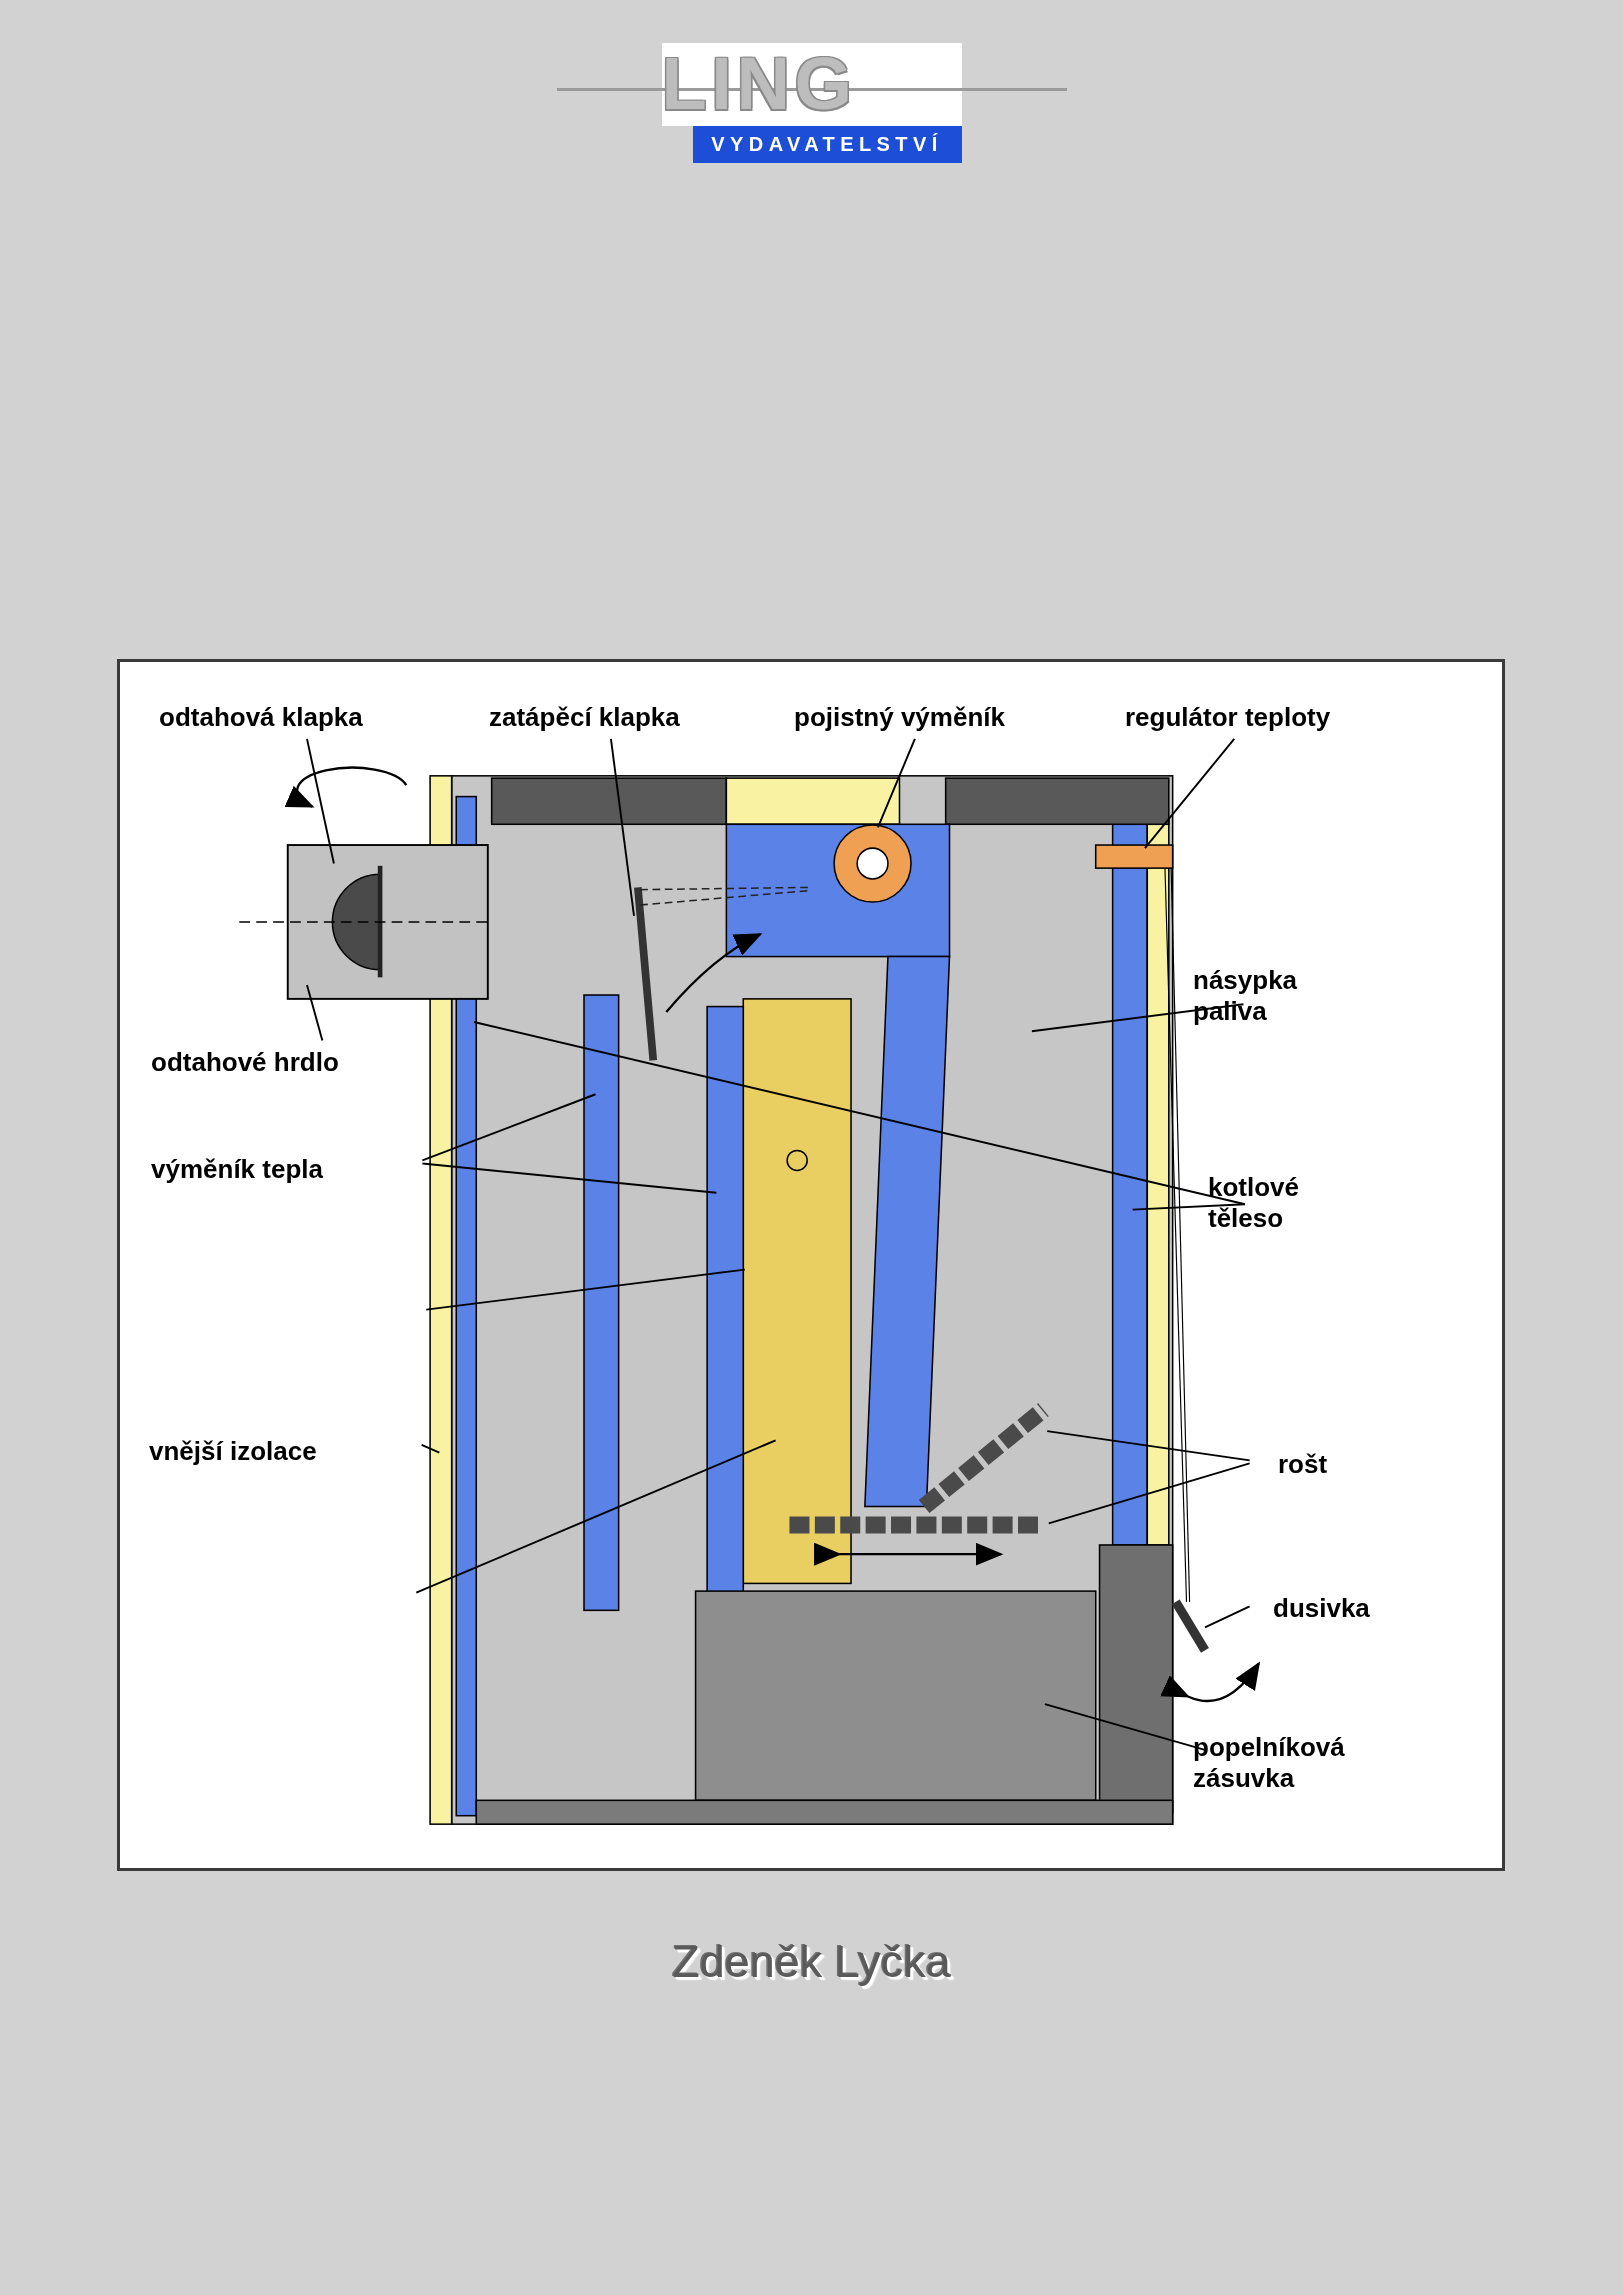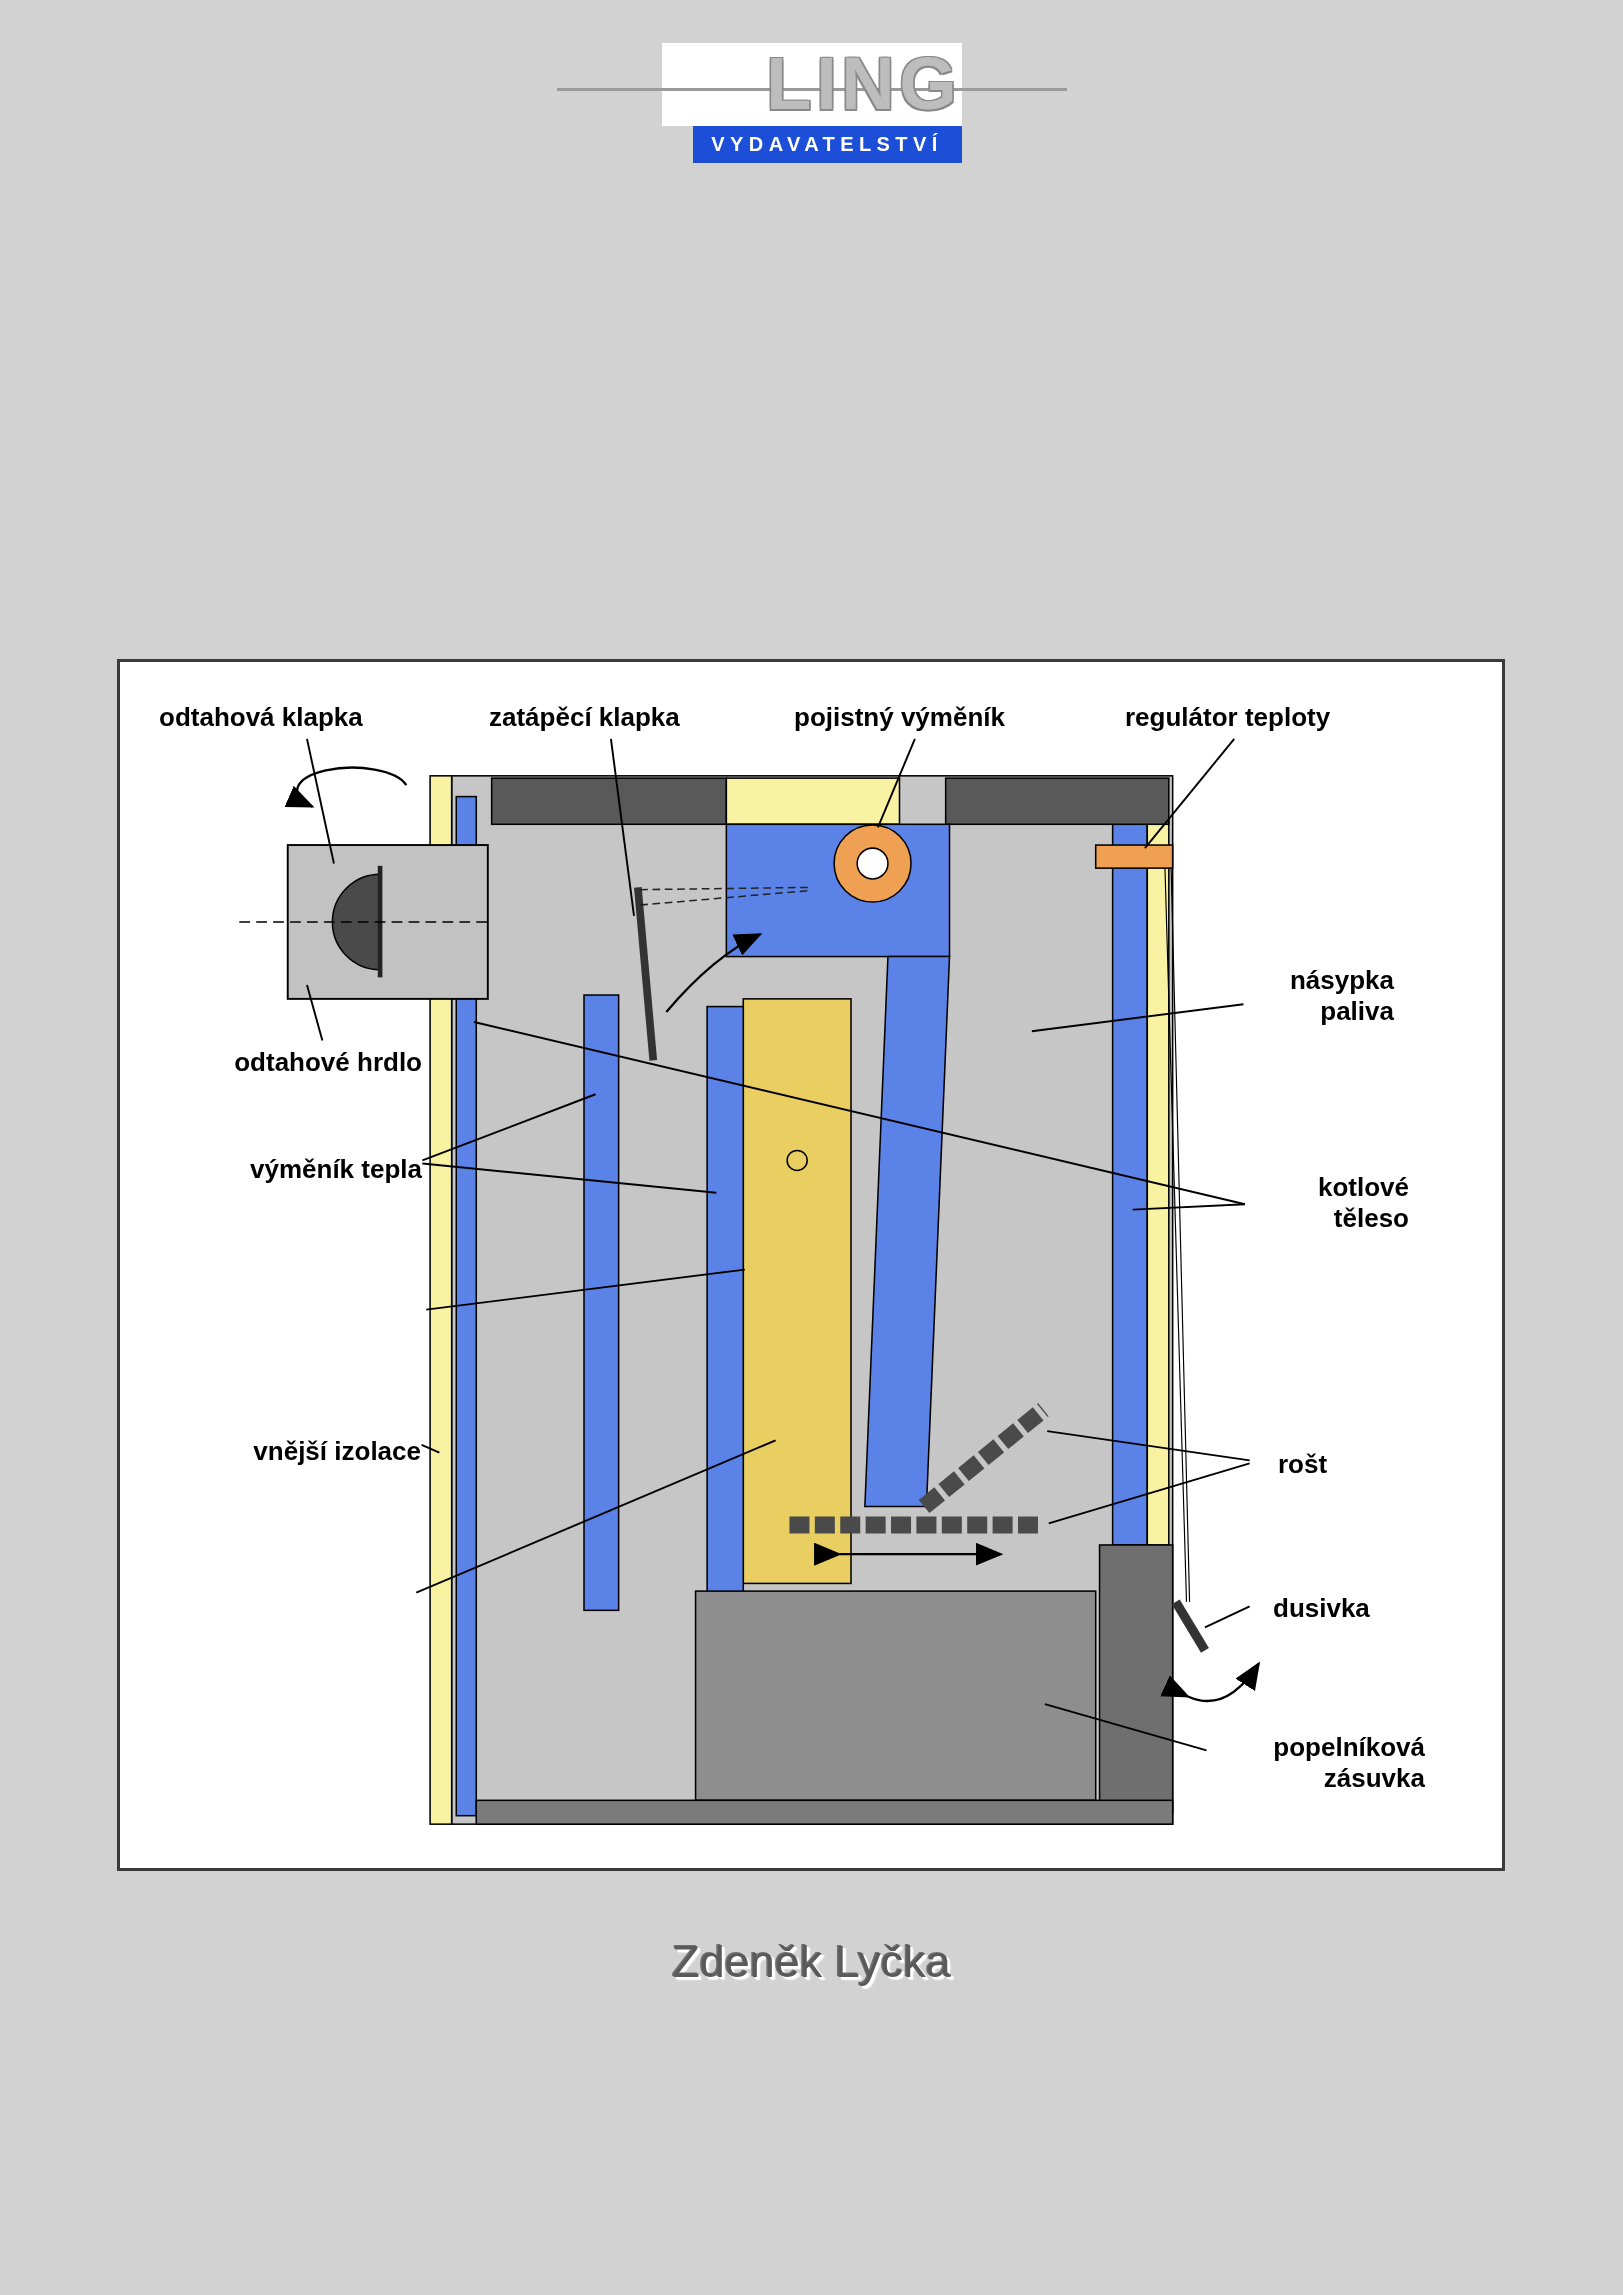--- a/index.html
+++ b/index.html
@@ -10,39 +10,39 @@
   }
   html,body{margin:0;padding:0;}
   body{font-family:"Liberation Sans",sans-serif;}
   .page{position:relative;width:1623px;height:2295px;background:var(--page-bg);overflow:hidden;}
 
   
   .logo{position:absolute;top:43px;left:50%;transform:translateX(-50%);width:510px;height:131px;}
   .logo-line{position:absolute;top:45px;left:0;width:510px;height:3.1px;background:#9a9a9a;z-index:1;}
   .logo-box{position:absolute;top:0;left:105px;width:300px;height:83px;background:#fff;z-index:0;}
   .logo-word{position:absolute;top:-1.5px;left:105px;width:300px;height:83px;z-index:2;
-    font-weight:bold;font-size:74px;letter-spacing:4.6px;text-align:right;line-height:83px;
+    font-weight:bold;font-size:74px;letter-spacing:4.6px;text-align:left;line-height:83px;
     color:#bdbdbd;text-shadow:-1.5px -1.5px 0 #8a8a8a,1.5px 1.5px 0 #8a8a8a,-1.5px 1.5px 0 #8a8a8a,1.5px -1.5px 0 #8a8a8a;}
   .logo-bar{position:absolute;top:83px;left:136px;width:269px;height:37px;background:#1d4ed8;z-index:2;
     color:#fff;font-weight:bold;font-size:20px;letter-spacing:5.4px;text-align:center;line-height:37px;}
 
   
   .title{position:absolute;top:303px;left:0;width:100%;text-align:center;}
   .title-line{font-weight:bold;font-size:77px;letter-spacing:1.5px;line-height:1.38;color:var(--title-gray);
     text-shadow:-1.5px -1.5px 0 #707070,2.3px 2.3px 0 #ffffff,3.9px 3.9px 2.3px #ffffff;}
   .author{position:absolute;top:1936px;left:0;width:100%;text-align:center;
     font-weight:normal;font-size:45px;color:var(--title-gray);
     text-shadow:-1.5px -1.5px 0 #707070,2.3px 2.3px 0 #ffffff,3.1px 3.1px 1.5px #ffffff;}
 
   
   .figure{position:absolute;left:117px;top:659px;width:1388px;height:1212px;box-sizing:border-box;
     background:var(--panel-bg);border:3.1px solid var(--border);padding-left:20px;}
   .figure svg{position:absolute;inset:0;width:100%;height:100%;}
   .lbl{position:absolute;font-weight:bold;font-size:26px;line-height:1.18;color:#000;white-space:pre-line;z-index:3;}
-  .ra{text-align:right;}
+  .ra{}
 
   
   .f-body{fill:var(--body-gray);stroke:#000;stroke-width:2;}
   .f-yellow{fill:var(--pale-yellow);stroke:#000;stroke-width:2;}
   .f-blue{fill:var(--blue);stroke:#000;stroke-width:2;}
   .f-gold{fill:var(--gold);stroke:#000;stroke-width:2;}
   .f-dark{fill:var(--dark-gray);stroke:#000;stroke-width:2;}
   .f-orange{fill:var(--orange);stroke:#000;stroke-width:2;}
   .f-mid{fill:var(--mid-gray);stroke:#000;stroke-width:2;}
   .f-block{fill:#6f6f6f;stroke:#000;stroke-width:2;}

